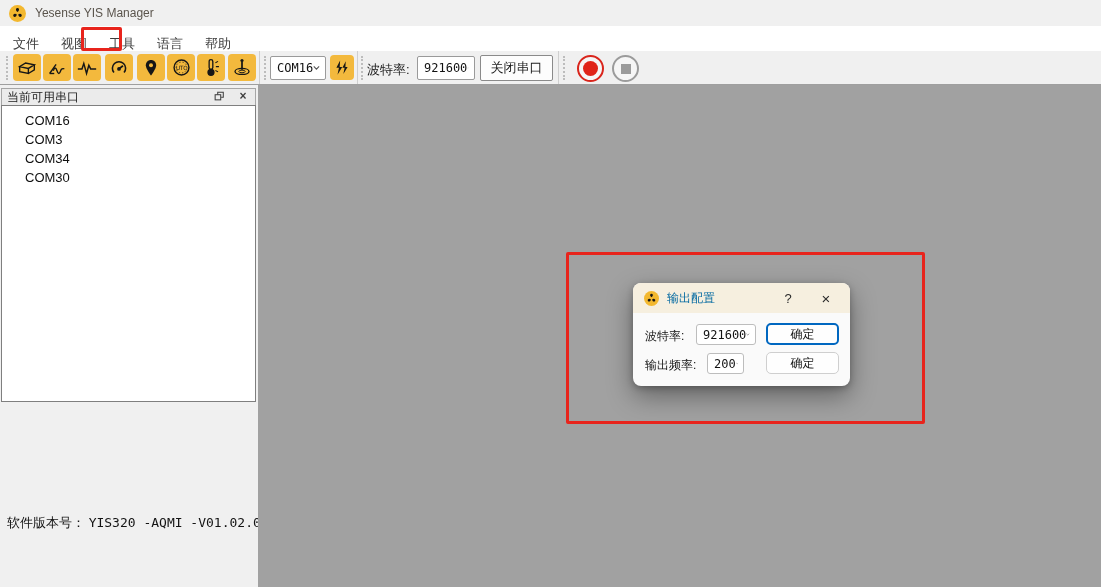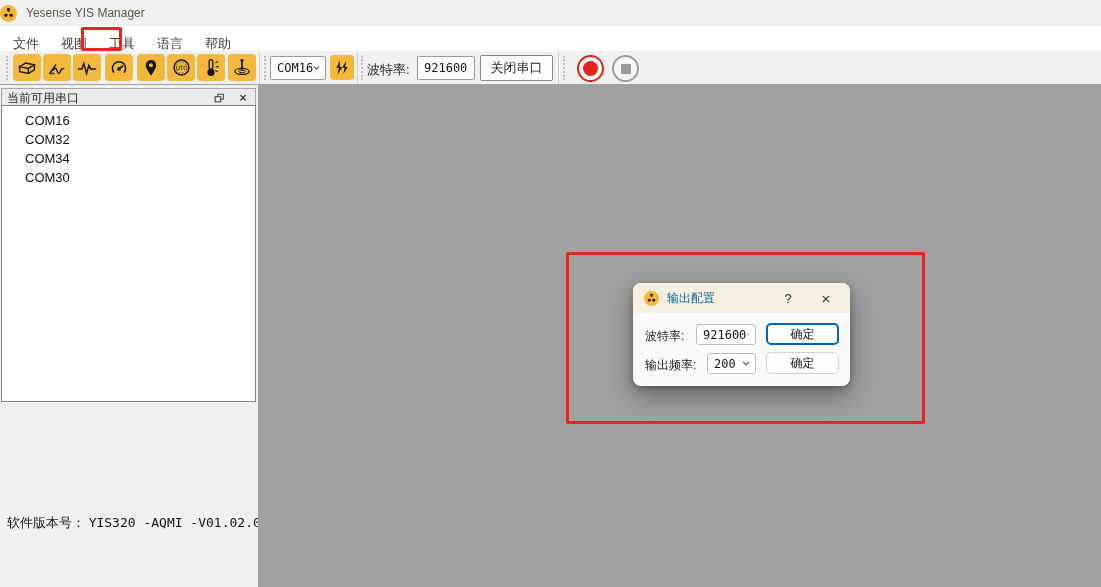--- a/index.html
+++ b/index.html
@@ -2,21 +2,21 @@
 <html><head>
 <meta charset="utf-8">
 <style>
   * { margin:0; padding:0; box-sizing:border-box; }
   html,body { width:1101px; height:587px; overflow:hidden; }
   body { font-family:"Liberation Sans","DejaVu Sans",sans-serif; }
   #app { position:relative; width:1101px; height:587px; background:#f0f0f0; overflow:hidden; }
 
   
   .titlebar { position:absolute; left:0; top:0; width:1101px; height:26px;
-    background:#f0f0f0; display:flex; align-items:center; padding-left:0; }
+    background:#f0f0f0; display:flex; align-items:center; padding-left:9px; }
   .app-logo { width:17px; height:17px; flex:0 0 17px; }
   .titlebar .title { margin-left:9px; font-size:12px; color:#5a544c; }
 
   
   .menubar { position:absolute; left:0; top:26px; width:1101px; height:36px;
     background:#ffffff; display:flex; align-items:center; padding-left:2px; }
   .menu-item { font-size:13px; color:#3c3c3c; padding:3px 9px; margin:0 2px; cursor:default; }
   .menu-highlight { position:absolute; left:81px; top:27px; width:41px; height:24px;
     border:3px solid #e8241c; border-radius:2px; pointer-events:none; z-index:6; }
 
@@ -40,21 +40,21 @@
   .rec-btn { position:absolute; top:4px; width:27px; height:27px; border-radius:50%;
     background:#f6f6f6; display:flex; align-items:center; justify-content:center; cursor:pointer; }
   .rec-btn.record { border:2px solid #d9251c; }
   .rec-btn.stop { border:2px solid #9b9b9b; }
   .rec-dot { width:15px; height:15px; border-radius:50%; background:#e02419; }
   .stop-square { width:10px; height:10px; background:#9b9b9b; }
 
   
   .dock { position:absolute; left:0; top:85px; width:258px; height:502px; background:#f0f0f0; }
   .dock-header { position:absolute; left:1px; width:255px; height:20px; background:#ebebeb;
-    border:1px solid #a6a6a6; display:flex; align-items:center; padding:0 5px; }
+    border:1px solid #a6a6a6; display:flex; align-items:flex-start; padding:0 5px; }
   .dock-header .dh-title { font-size:12px; color:#222; }
   .dock-header .dh-btns { margin-left:auto; display:flex; align-items:center; gap:10px; }
   .dh-btn { width:14px; height:13px; display:flex; align-items:center; justify-content:center;
     cursor:pointer; color:#3f3f3f; font-size:12px; line-height:1; }
   .port-list { position:absolute; left:1px; top:20px; width:255px; height:297px;
     background:#ffffff; border:1px solid #7f7f7f; padding-top:5px; overflow:hidden; }
   .port-item { height:19px; line-height:19px; padding-left:23px; font-size:13px; color:#101010; cursor:pointer; }
   .info-serial, .info-version { position:absolute; left:7px; font-size:13px; color:#141414; white-space:nowrap; }
   .mono { font-family:"DejaVu Sans Mono",monospace; }
 
@@ -216,21 +216,21 @@
           </svg>
         </span>
         <span class="dh-btn">
           <span style="font-weight:bold">×</span>
         </span>
       </span>
     </div>
 
     <div class="port-list">
       <div class="port-item">COM16</div>
-      <div class="port-item">COM32</div>
+      <div class="port-item">COM3</div>
       <div class="port-item">COM34</div>
       <div class="port-item">COM30</div>
     </div>
 
 
     <div class="info-version" style="top:429px">
       <span>软件版本号：</span>
       <span class="mono">YIS320 -AQMI -V01.02.03;</span>
     </div>
   </div>
@@ -253,21 +253,21 @@
     <span class="d-row-label" style="left:12px; top:328px; top:45px">波特率:</span>
     <div class="d-combo" style="left:63px; top:41px; width:60px">
       <span>921600</span>
       <svg class="chev" width="8" height="5" viewBox="0 0 9 6" fill="none" stroke="#555" stroke-width="1.4">
           <path d="M1 1 L4.5 4.5 L8 1"></path>
         </svg>
     </div>
     <button class="d-btn primary" style="left:133px; top:40px">确定</button>
 
     <span class="d-row-label" style="left:12px; top:74px">输出频率:</span>
-    <div class="d-combo" style="left:74px; top:70px; width:49px">
+    <div class="d-combo" style="left:74px; top:70px; width:37px">
       <span>200</span>
       <svg class="chev" width="8" height="5" viewBox="0 0 9 6" fill="none" stroke="#555" stroke-width="1.4">
           <path d="M1 1 L4.5 4.5 L8 1"></path>
         </svg>
     </div>
     <button class="d-btn" style="left:133px; top:69px">确定</button>
   </div>
 
 </div>
 

